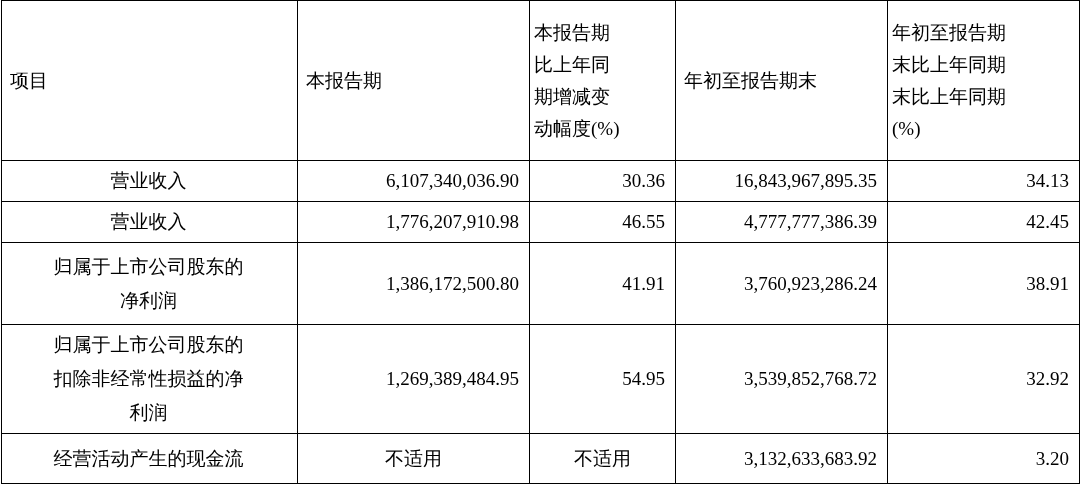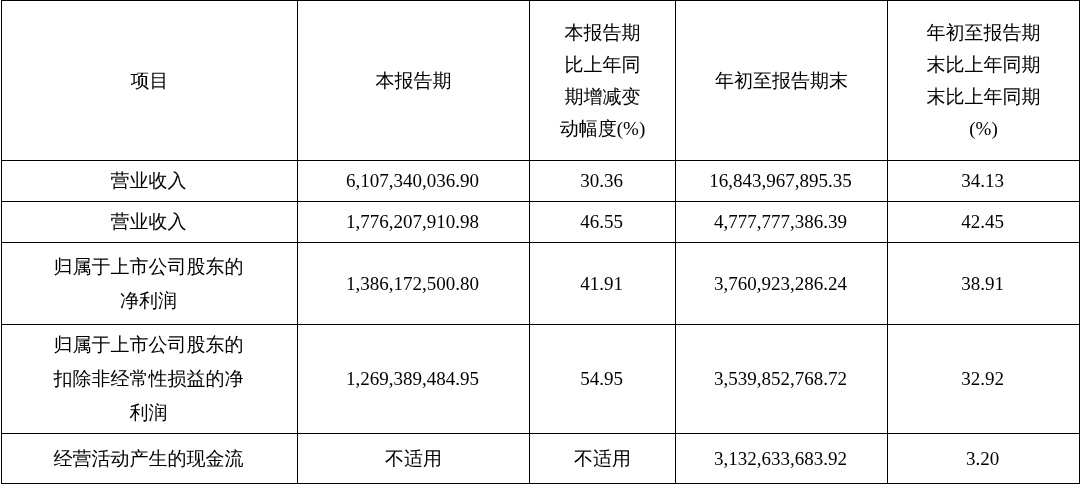--- a/index.html
+++ b/index.html
@@ -47,35 +47,35 @@
     padding: 3px 8px;
     box-sizing: border-box;
   }
   col.c0 { width: 296px; }
   col.c1 { width: 232px; }
   col.c2 { width: 146px; }
   col.c3 { width: 212px; }
   col.c4 { width: 192px; }
 
   thead th {
-    text-align: center;
+    text-align: left;
     line-height: 32px;
     height: 160px;
     margin-top: 44px;
   }
   thead th.head-item { }
   thead th.head-narrow { padding: 3px 4px; }
 
   tbody td.label {
     text-align: center;
     line-height: 34px;
     padding-left: 6px;
   }
   tbody td.num {
-    text-align: center;
+    text-align: right;
     padding-right: 10px;
   }
   tbody td.center {
     text-align: center;
   }
   tbody tr.h1 td { height: 36px; }
   tbody tr.h2 td { height: 82px; }
   tbody tr.h3 td { height: 108px; }
   tbody tr.h4 td { height: 50px; }
 </style>

